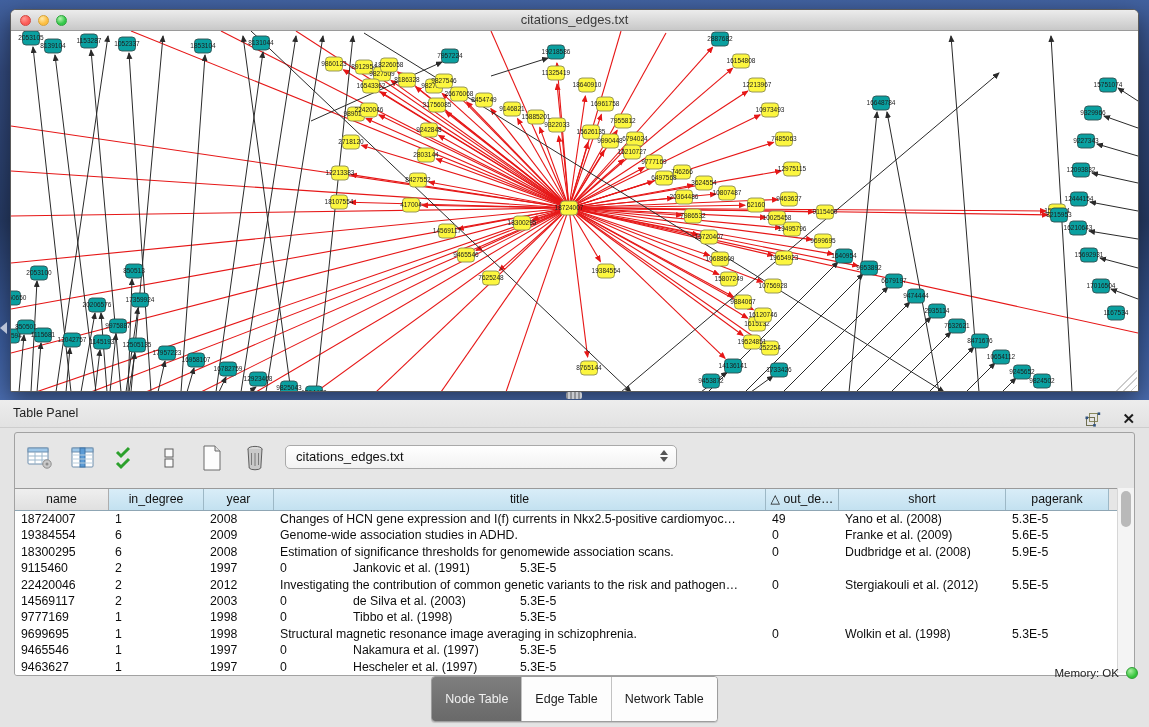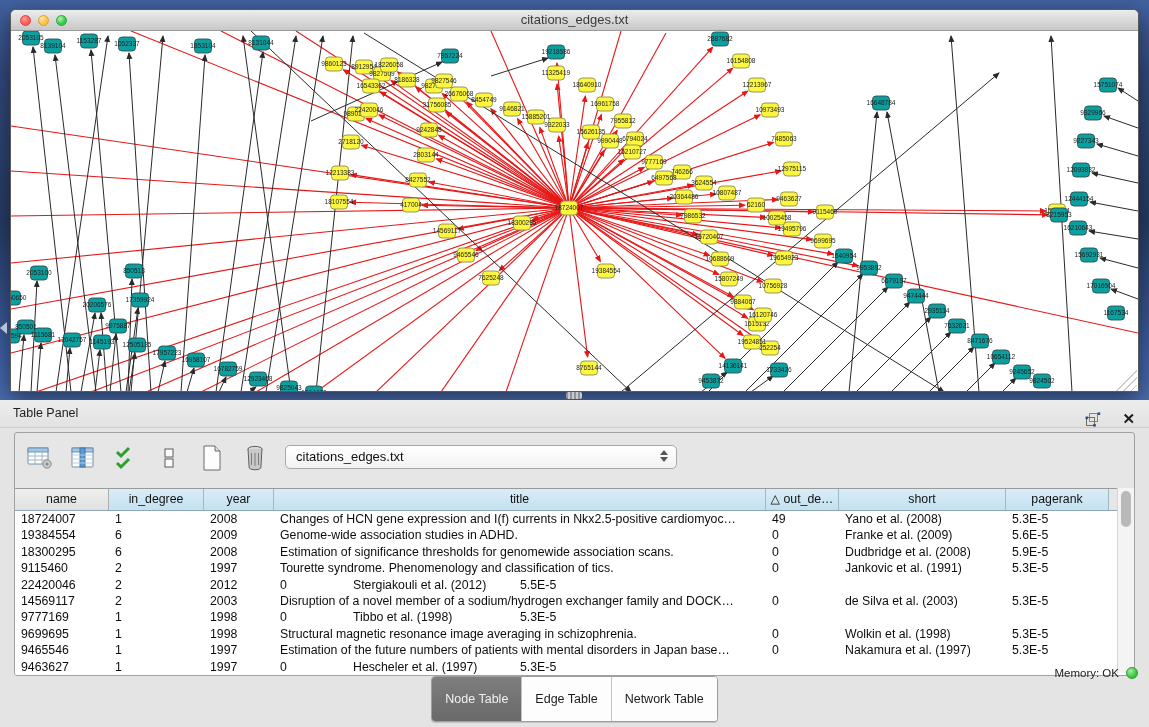--- a/index.html
+++ b/index.html
@@ -845,38 +845,37 @@
               <div class="td" style="width: 70px;">2008</div>
               <div class="td" style="width: 492px;">Estimation of significance thresholds for genomewide association scans.</div>
               <div class="td" style="width: 73px;">0</div>
               <div class="td" style="width: 167px;">Dudbridge et al. (2008)</div>
               <div class="td" style="width: 103px;">5.9E-5</div>
             </div>
             <div class="tr">
               <div class="td" style="width: 94px;">9115460</div>
               <div class="td" style="width: 95px;">2</div>
               <div class="td" style="width: 70px;">1997</div>
-              <div class="td" style="width: 492px;">Tourette syndrome. Phenomenology and classification of tics.</div>
               <div class="td" style="width: 73px;">0</div>
               <div class="td" style="width: 167px;">Jankovic et al. (1991)</div>
               <div class="td" style="width: 103px;">5.3E-5</div>
             </div>
             <div class="tr">
               <div class="td" style="width: 94px;">22420046</div>
               <div class="td" style="width: 95px;">2</div>
               <div class="td" style="width: 70px;">2012</div>
+              <div class="td" style="width: 492px;">Investigating the contribution of common genetic variants to the risk and pathogen…</div>
               <div class="td" style="width: 73px;">0</div>
               <div class="td" style="width: 167px;">Stergiakouli et al. (2012)</div>
               <div class="td" style="width: 103px;">5.5E-5</div>
             </div>
             <div class="tr">
               <div class="td" style="width: 94px;">14569117</div>
               <div class="td" style="width: 95px;">2</div>
               <div class="td" style="width: 70px;">2003</div>
-              <div class="td" style="width: 492px;">Disruption of a novel member of a sodium/hydrogen exchanger family and DOCK…</div>
               <div class="td" style="width: 73px;">0</div>
               <div class="td" style="width: 167px;">de Silva et al. (2003)</div>
               <div class="td" style="width: 103px;">5.3E-5</div>
             </div>
             <div class="tr">
               <div class="td" style="width: 94px;">9777169</div>
               <div class="td" style="width: 95px;">1</div>
               <div class="td" style="width: 70px;">1998</div>
               <div class="td" style="width: 73px;">0</div>
               <div class="td" style="width: 167px;">Tibbo et al. (1998)</div>
@@ -888,21 +887,20 @@
               <div class="td" style="width: 70px;">1998</div>
               <div class="td" style="width: 492px;">Structural magnetic resonance image averaging in schizophrenia.</div>
               <div class="td" style="width: 73px;">0</div>
               <div class="td" style="width: 167px;">Wolkin et al. (1998)</div>
               <div class="td" style="width: 103px;">5.3E-5</div>
             </div>
             <div class="tr">
               <div class="td" style="width: 94px;">9465546</div>
               <div class="td" style="width: 95px;">1</div>
               <div class="td" style="width: 70px;">1997</div>
-              <div class="td" style="width: 492px;">Estimation of the future numbers of patients with mental disorders in Japan base…</div>
               <div class="td" style="width: 73px;">0</div>
               <div class="td" style="width: 167px;">Nakamura et al. (1997)</div>
               <div class="td" style="width: 103px;">5.3E-5</div>
             </div>
             <div class="tr">
               <div class="td" style="width: 94px;">9463627</div>
               <div class="td" style="width: 95px;">1</div>
               <div class="td" style="width: 70px;">1997</div>
               <div class="td" style="width: 73px;">0</div>
               <div class="td" style="width: 167px;">Hescheler et al. (1997)</div>

